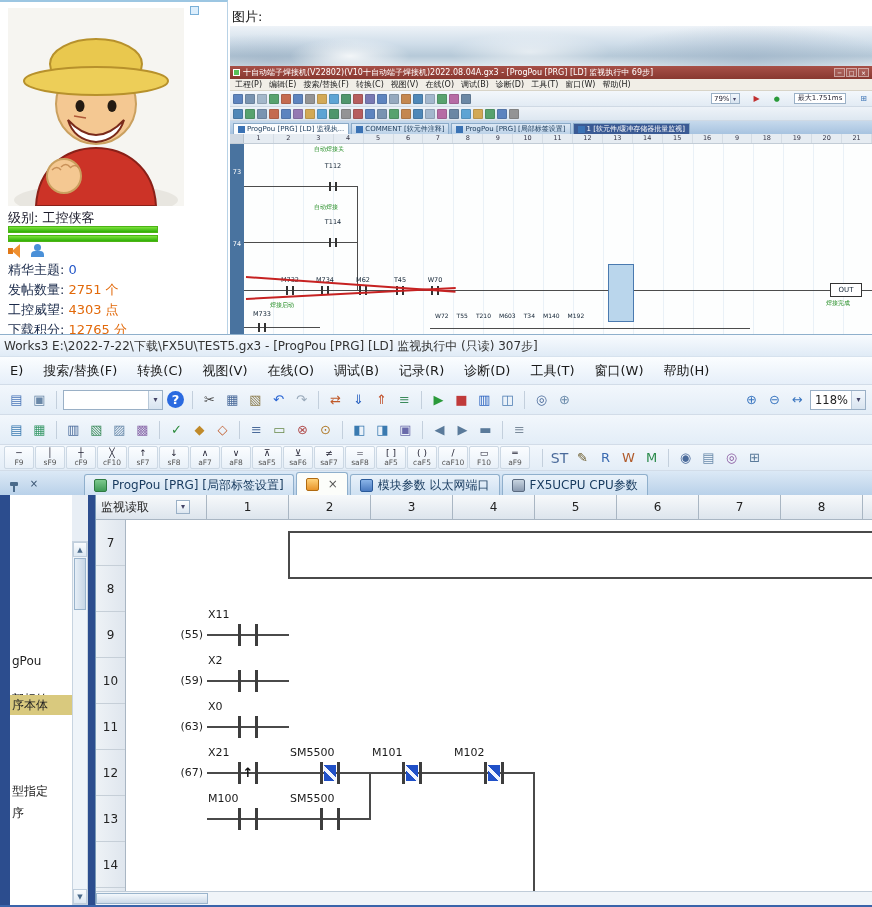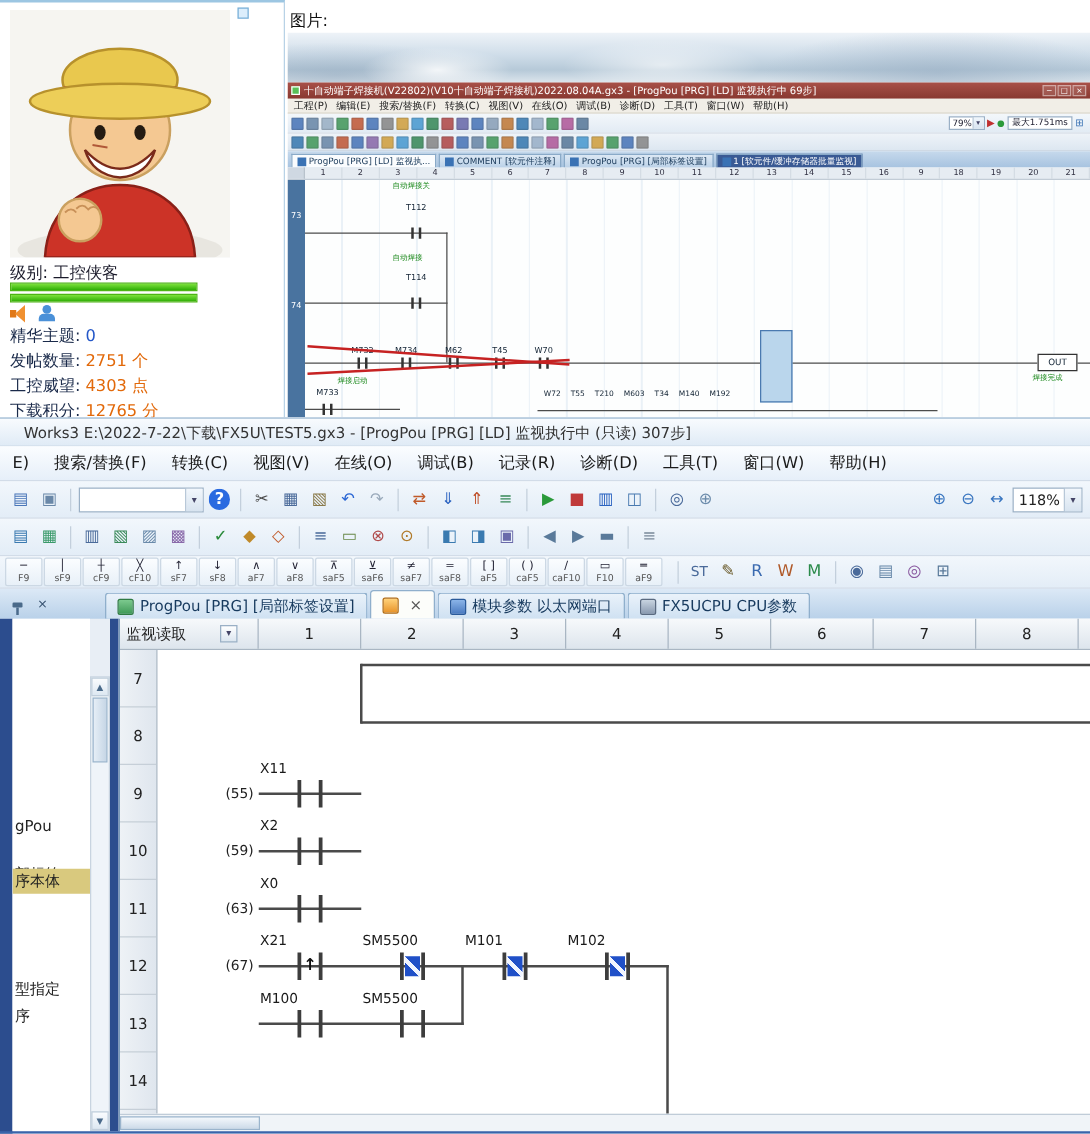--- a/index.html
+++ b/index.html
@@ -41,21 +41,21 @@
   .ettl{flex:1;overflow:hidden;white-space:nowrap}
   .ewbtns{display:flex;gap:1px;flex:0 0 auto}
   .ewb{width:11px;height:9px;font-size:6px;line-height:8px;text-align:center;color:#fff;border:1px solid rgba(255,255,255,.45);background:rgba(255,255,255,.12)}
   .emenu{position:absolute;left:0;top:53px;width:642px;height:12px;background:#f1eee7;border-bottom:1px solid #d8d4c8;display:flex;gap:7px;padding-left:5px;align-items:center}
   .emi{font-size:8px;color:#222;white-space:nowrap}
   .etb{position:absolute;left:0;width:642px;display:flex;align-items:center;padding:0 3px}
   .etb1{top:65px;height:16px;background:linear-gradient(#f3f7fb,#e2ebf4);border-bottom:1px solid #cfd9e4}
   .etb2{top:81px;height:14px;background:linear-gradient(#eef3f8,#dde7f1);border-bottom:1px solid #cfd9e4}
   .esqs{display:flex;gap:2px;align-items:center}
   .esq{width:10px;height:10px;border-radius:1px;display:inline-block;opacity:.88;border:1px solid rgba(0,0,0,.15)}
-  .eright{margin-left:auto;display:flex;gap:2px;align-items:center;padding-right:2px}
+  .eright{margin-left:auto;display:flex;gap:14px;align-items:center;padding-right:2px}
   .ecombo{background:#fff;border:1px solid #9ab0c6;height:11px;font-size:7px;display:inline-flex;align-items:center;padding-left:2px;color:#223}
   .eca{font-size:6px;width:9px;text-align:center;background:linear-gradient(#f0f6fc,#d8e4f0);height:100%;border-left:1px solid #b8c8d8;line-height:9px;color:#446}
   .eplay{color:#c03030;font-size:8px}
   .edot{color:#2a9a3a;font-size:7px}
   .eblu{color:#3a72b4;font-size:8px}
   .escan{background:#fff;border:1px solid #9ab0c6;font-size:7px;padding:0 3px;height:11px;line-height:9px;color:#223;white-space:nowrap}
   .etabs{position:absolute;left:0;top:95px;width:642px;height:13px;background:linear-gradient(#c6d9ec,#a7c3e0);display:flex;align-items:flex-end;gap:2px;padding-left:3px}
   .etab{height:11px;display:inline-flex;align-items:center;gap:2px;padding:0 4px;font-size:7px;background:linear-gradient(#dce8f4,#bcd2e8);border:1px solid #8aaac8;border-bottom:none;color:#1a3a5a;white-space:nowrap}
   .etab.eactive{background:#fafcfe}
   .etab.edark{background:#3a5a94;color:#fff}
@@ -75,21 +75,21 @@
   .eclbl{position:absolute;width:40px;text-align:center;font-size:6.5px;color:#123;white-space:nowrap}
   .ecmt{position:absolute;font-size:6px;line-height:6.5px;color:#1e8a1e;width:44px}
   .ered{position:absolute;height:2px;background:#c62222;transform-origin:left center}
   .ebluecell{position:absolute;background:#bad6ec;border:1px solid #4a7ab0}
   .eout{position:absolute;border:1px solid #333;background:#fff;font-size:7px;line-height:12px;text-align:center;color:#123}
   .eblbls{position:absolute;display:flex;gap:8px;font-size:6px;color:#123;white-space:nowrap}
 
   
   .gxw{position:absolute;left:0;top:334px;width:872px;height:573px;border-top:1px solid #8fb0cc;background:#e8eef5}
   .gxw::after{content:"";position:absolute;left:0;bottom:0;height:2px;width:100%;background:#3a64aa}
-  .title{height:22px;background:linear-gradient(#f8fbfe,#e0ebf6);font-size:12px;line-height:22px;color:#333;padding-left:19px;white-space:nowrap;overflow:hidden;border-bottom:1px solid #d6e2ee}
+  .title{height:22px;background:linear-gradient(#f8fbfe,#e0ebf6);font-size:12px;line-height:22px;color:#333;padding-left:4px;white-space:nowrap;overflow:hidden;border-bottom:1px solid #d6e2ee}
   .menubar{height:28px;background:linear-gradient(#fbfdff,#e6eff9);border-bottom:1px solid #d2dce8;white-space:nowrap;overflow:hidden}
   .mi{display:inline-block;padding:0 10px;font-size:13px;color:#1a1a1a;line-height:27px;cursor:default}
   .tb{display:flex;align-items:center;padding:0 6px;gap:2px;background:linear-gradient(#f2f7fc,#e3edf7);border-bottom:1px solid #d2dce8;overflow:hidden}
   .tb1,.tb2{height:30px}
   .tb3{height:26px;padding:0 4px}
   .tbi{width:21px;height:21px;display:inline-flex;align-items:center;justify-content:center;font-size:13px;border:1px solid transparent;border-radius:2px;flex:0 0 auto}
   .tsep{width:1px;height:18px;background:#c3cfdc;margin:0 4px;flex:0 0 auto}
   .tspring{flex:1}
   .tcombo{height:20px;background:#fff;border:1px solid #9ab0c6;display:inline-flex;align-items:center;padding-left:4px;justify-content:space-between;flex:0 0 auto}
   .tcv{font-size:11.5px;color:#222}
@@ -529,21 +529,21 @@
             <b class="fks">▭</b>
             <b class="fkk">F10</b>
           </span>
           <span class="fk">
             <b class="fks">═</b>
             <b class="fkk">aF9</b>
           </span>
         </div>
       <div class="fkextra">
           <i class="tsep"></i>
-          <span class="tbi" style="color: rgb(74, 106, 154); font-size: 11px;">ST</span>
+          <span class="tbi" style="color: rgb(74, 106, 154); font-size: 14px;">ST</span>
           <span class="tbi" style="color: rgb(106, 90, 42);">✎</span>
           <span class="tbi" style="color: rgb(58, 106, 176);">R</span>
           <span class="tbi" style="color: rgb(176, 90, 42);">W</span>
           <span class="tbi" style="color: rgb(42, 138, 74);">M</span>
           <i class="tsep"></i>
           <span class="tbi" style="color: rgb(74, 106, 154);">◉</span>
           <span class="tbi" style="color: rgb(106, 138, 170);">▤</span>
           <span class="tbi" style="color: rgb(138, 90, 160);">◎</span>
           <span class="tbi" style="color: rgb(90, 122, 154);">⊞</span>
         </div>

